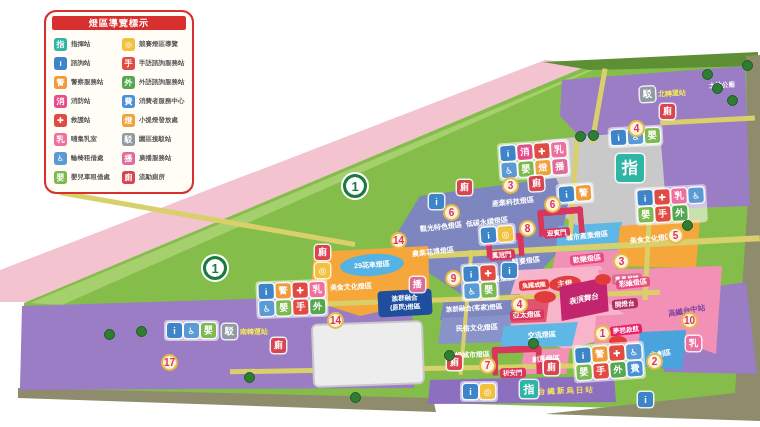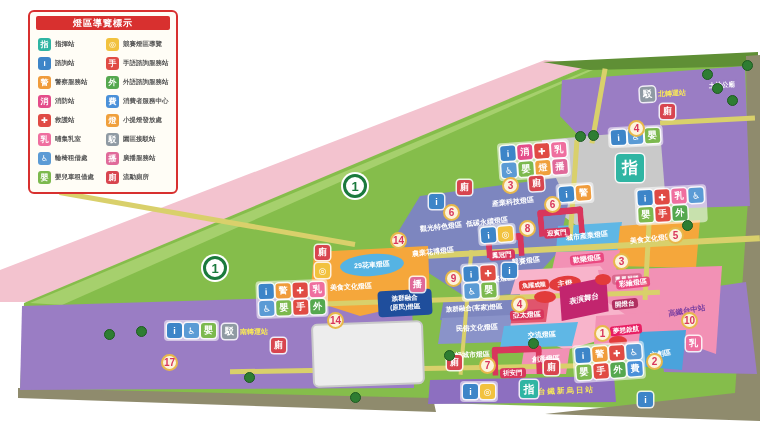--- a/index.html
+++ b/index.html
@@ -1,22 +1,22 @@
 <!DOCTYPE html>
 <html><head>
 <meta charset="utf-8">
 <style>
   html,body{margin:0;padding:0;background:#fff;}
   #stage{position:relative;width:760px;height:427px;background:#ffffff;overflow:hidden;
          font-family:"Liberation Sans","DejaVu Sans",sans-serif;}
   .ly{position:absolute;left:0;top:0;width:760px;height:427px;}
   .abs{position:absolute;}
   
-  #legend{position:absolute;left:28px;top:10px;width:146px;height:180px;background:#fffdf6;
-          border:2px solid #d8302f;border-radius:6px;}
+  #legend{position:absolute;left:44px;top:10px;width:146px;height:180px;background:#fffdf6;
+          border:2px solid #d8302f;border-radius:12px;}
   #legend .hd{margin:4px 6px 2px 6px;background:#d8302f;color:#fff;font-size:9px;font-weight:bold;
           text-align:center;line-height:14px;border-radius:2px;letter-spacing:1px;}
   .lrow{position:absolute;display:flex;align-items:center;gap:4px;}
   .lic{width:13px;height:13px;border-radius:3px;color:#fff;font-size:8px;font-weight:bold;
        display:flex;align-items:center;justify-content:center;flex:0 0 13px;}
   .llb{font-size:6.5px;color:#555;font-weight:bold;white-space:nowrap;}
   
   .ic-command{background:#2fb5a3}.ic-info{background:#3d85c8}.ic-police{background:#f09c3c}
   .ic-fire{background:#e44d8a}.ic-aid{background:#e04b44}.ic-nursing{background:#ef6f9f}
   .ic-wheelchair{background:#5b9bd5}.ic-stroller{background:#7cb94e}.ic-contest{background:#f2c23e}

